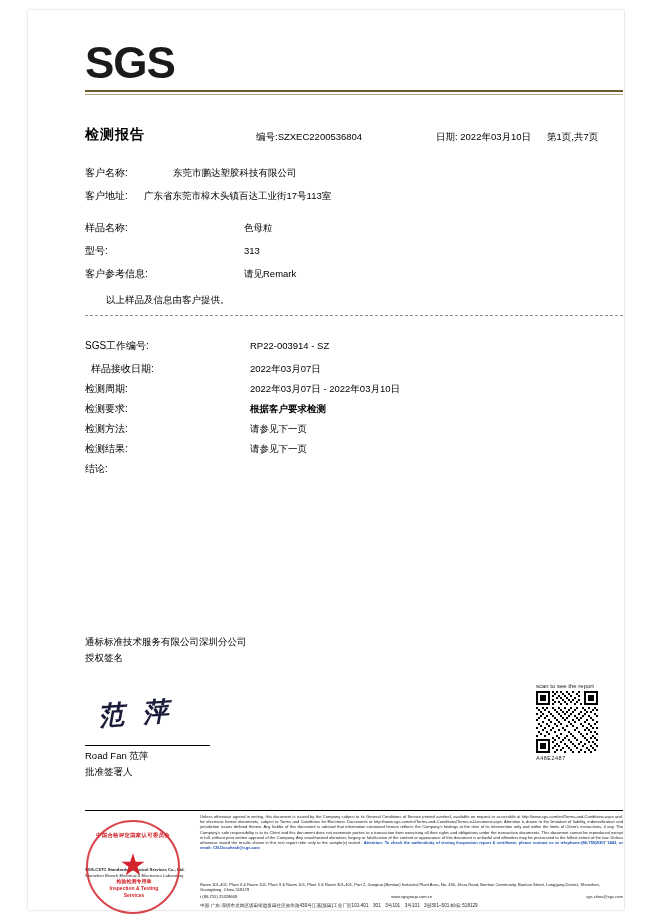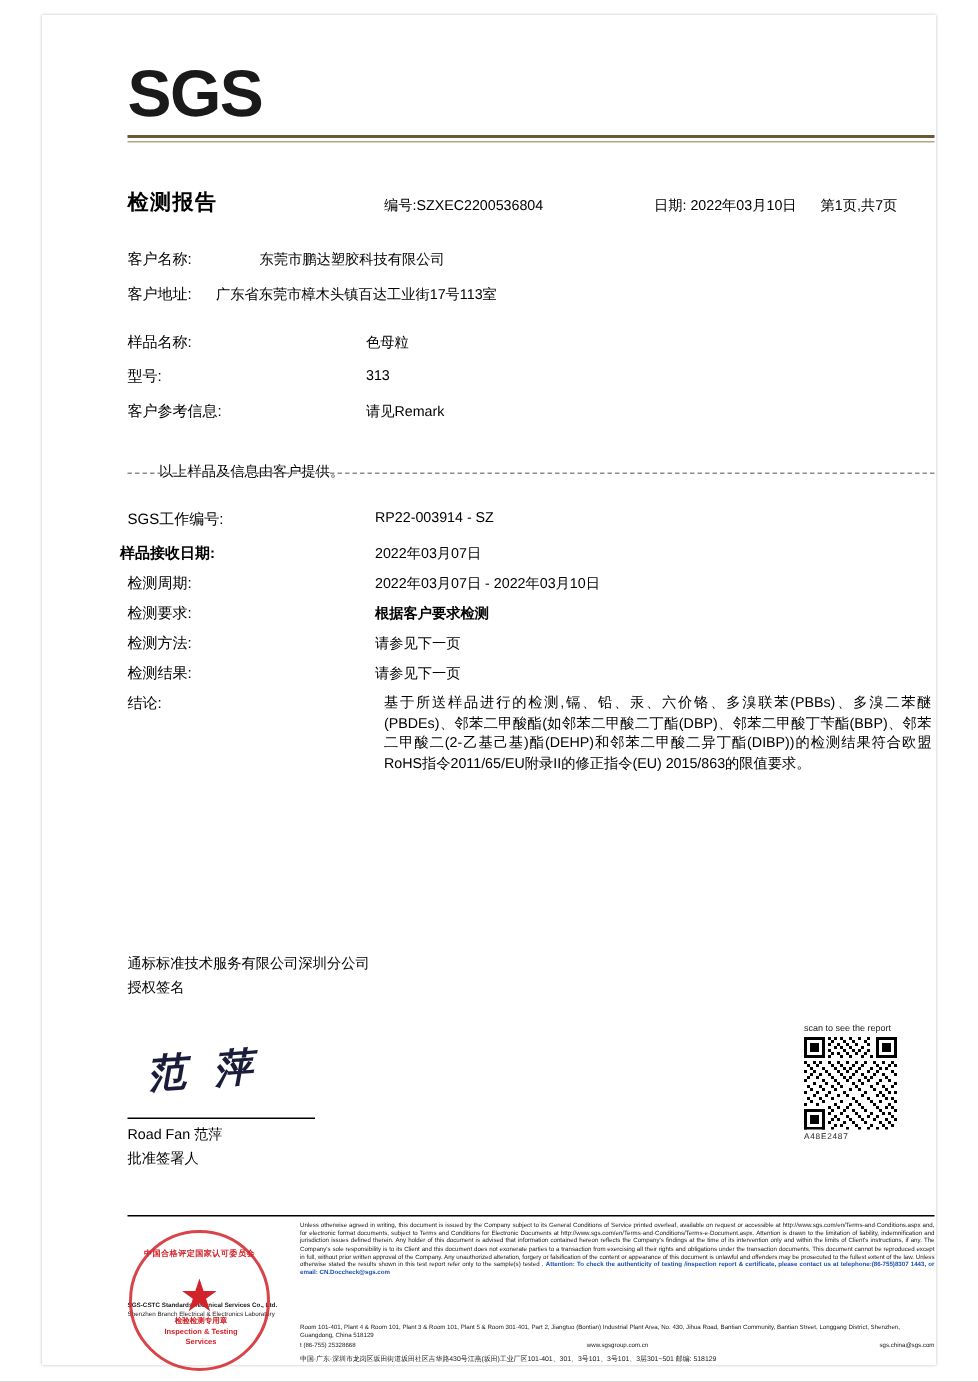--- a/index.html
+++ b/index.html
@@ -328,44 +328,43 @@
 
     <div class="field-label" style="left:57px; top:211px;">样品名称:</div>
     <div class="field-value" style="left:216px; top:212px;">色母粒</div>
 
     <div class="field-label" style="left:57px; top:234px;">型号:</div>
     <div class="field-value" style="left:216px; top:235px;">313</div>
 
     <div class="field-label" style="left:57px; top:257px;">客户参考信息:</div>
     <div class="field-value" style="left:216px; top:258px;text-align:right;">请见Remark</div>
 
-    <div class="note-line" style="top:298px;padding-left:21px;">以上样品及信息由客户提供。</div>
+    <div class="note-line" style="top:284px;padding-left:21px;">以上样品及信息由客户提供。</div>
 
     <div class="dashed" style="top:305px;"></div>
 
     <div class="field-label" style="left:57px; top:329px;">SGS工作编号:</div>
     <div class="field-value" style="left:222px; top:330px;">RP22-003914 - SZ</div>
 
-    <div class="field-label" style="left:52px; top:352px;font-weight:bold;">样品接收日期:</div>
+    <div class="field-label" style="left:63px; top:352px;">样品接收日期:</div>
     <div class="field-value" style="left:222px; top:353px;">2022年03月07日</div>
 
     <div class="field-label" style="left:57px; top:372px;">检测周期:</div>
     <div class="field-value" style="left:222px; top:373px;">2022年03月07日 - 2022年03月10日</div>
 
     <div class="field-label" style="left:57px; top:392px;">检测要求:</div>
     <div class="field-value" style="left:222px; top:393px;font-weight:bold;">根据客户要求检测</div>
 
     <div class="field-label" style="left:57px; top:412px;">检测方法:</div>
     <div class="field-value" style="left:222px; top:413px;">请参见下一页</div>
 
     <div class="field-label" style="left:57px; top:432px;">检测结果:</div>
     <div class="field-value" style="left:222px; top:433px;">请参见下一页</div>
 
     <div class="field-label" style="left:57px; top:452px;">结论:</div>
-    <div class="conclusion">基于所送样品进行的检测,镉、铅、汞、六价铬、多溴联苯(PBBs)、多溴二苯醚(PBDEs)、邻苯二甲酸酯(如邻苯二甲酸二丁酯(DBP)、邻苯二甲酸丁苄酯(BBP)、邻苯二甲酸二(2-乙基己基)酯(DEHP)和邻苯二甲酸二异丁酯(DIBP))的检测结果符合欧盟RoHS指令2011/65/EU附录II的修正指令(EU) 2015/863的限值要求。</div>
 
     <div class="sign-company">通标标准技术服务有限公司深圳分公司</div>
     <div class="sign-auth">授权签名</div>
     <div class="sig-text">范 萍</div>
     <div class="sig-rule"></div>
     <div class="sig-name">Road Fan 范萍</div>
     <div class="sig-role">批准签署人</div>
 
     <div class="qr-cap">scan to see the report</div>
     <div class="qr-box">

